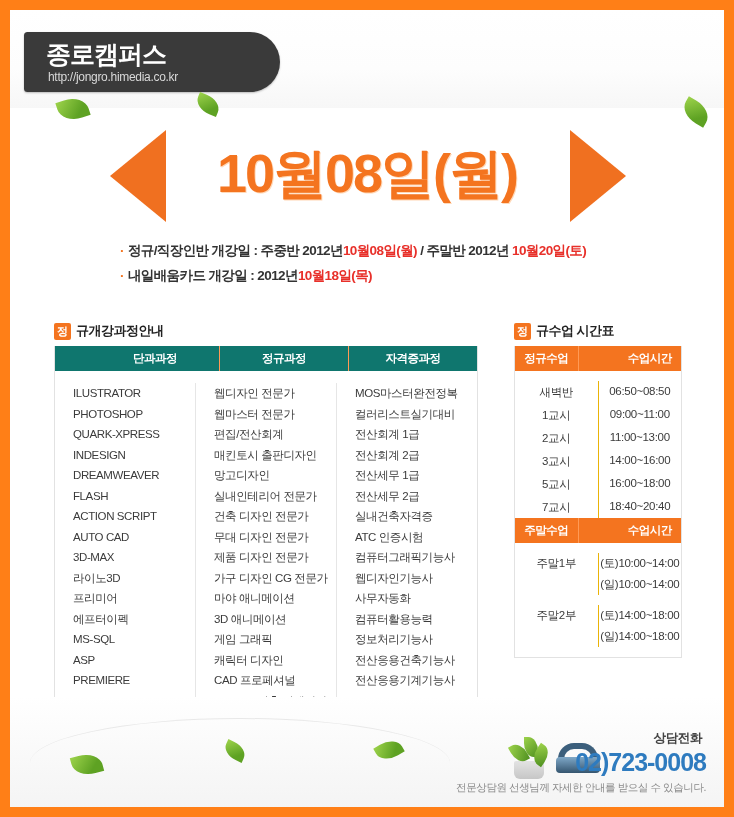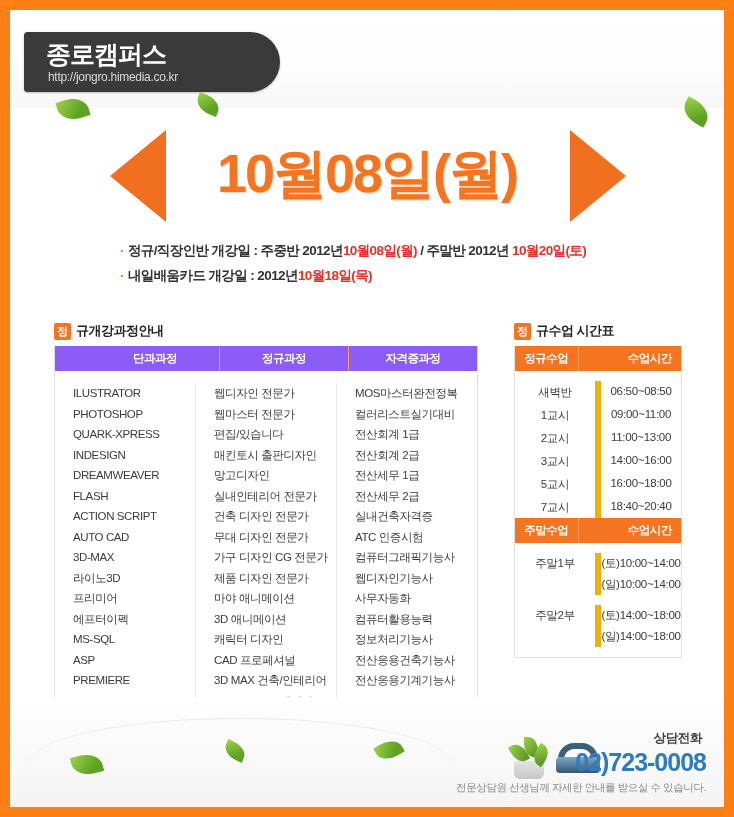--- a/index.html
+++ b/index.html
@@ -71,21 +71,21 @@
     width:17px;height:17px;background:#f4741f;color:#fff;
     font-size:11px;font-weight:bold;line-height:17px;text-align:center;
     border-radius:2px;margin-right:5px;
   }
   .sec-text{font-size:13px;font-weight:bold;color:#222;letter-spacing:-0.5px;}
   
   .ltable{
     position:absolute;left:44px;top:336px;width:422px;
     border:1px solid #e2e2e2;border-top:none;background:#fff;
   }
-  .ltable .thead{display:flex;background:#8b5cf6;padding-left:36px;}
+  .ltable .thead{display:flex;background:#0f766e;padding-left:36px;}
   .ltable .thead div{
     flex:1;color:#fff;font-size:11.5px;font-weight:bold;
     text-align:center;padding:5px 0;letter-spacing:-0.5px;
     border-right:1px solid #ff9a55;
   }
   .ltable .thead div:last-child{border-right:none;}
   .ltable .tbody{display:flex;padding:12px 0 14px 0;}
   .ltable .col{
     flex:1;border-right:1px solid #e6e6e6;
     padding-left:18px;box-sizing:border-box;
@@ -103,21 +103,21 @@
   .rtable .thead div{
     flex:1;color:#fff;font-size:11.5px;font-weight:bold;text-align:center;
     padding:5px 0;letter-spacing:-0.5px;border-right:1px solid #ff9a55;
   }
   .rtable .thead div:last-child{border-right:none;}
   .rrow{display:flex;}
   .rrow .c1,.rrow .c2{
     flex:1;font-size:11.5px;color:#3b3b3b;text-align:center;
     padding:4px 0;letter-spacing:-0.3px;white-space:nowrap;
   }
-  .rrow .c1{border-right:6px solid #eab308;}
+  .rrow .c1{border-right:1px solid #eab308;}
   .rtable .body{padding:10px 0 10px 0;}
   .rtable.weekend .rrow .c1,.rtable.weekend .rrow .c2{padding:3px 0;}
   .gap{height:10px;}
   
   .footer{
     position:absolute;left:0;bottom:0;width:714px;height:110px;
     background:linear-gradient(to bottom,#ffffff 0%,#f4f4f4 100%);
   }
   .swoosh{
     position:absolute;left:20px;bottom:44px;width:420px;height:44px;
@@ -228,30 +228,31 @@
         <div>에프터이펙</div>
         <div>MS-SQL</div>
         <div>ASP</div>
         <div>PREMIERE</div>
         <div>AFTER EFFECT</div>
         <div>C/C++</div>
       </div>
       <div class="col">
         <div>웹디자인 전문가</div>
         <div>웹마스터 전문가</div>
-        <div>편집/있습니다</div>
+        <div>편집/전산회계</div>
         <div>매킨토시 출판디자인</div>
         <div>망고디자인</div>
         <div>실내인테리어 전문가</div>
         <div>건축 디자인 전문가</div>
         <div>무대 디자인 전문가</div>
+        <div>제품 디자인 전문가</div>
         <div>가구 디자인 CG 전문가</div>
-        <div>제품 디자인 전문가</div>
         <div>마야 애니메이션</div>
         <div>3D 애니메이션</div>
+        <div>게임 그래픽</div>
         <div>캐릭터 디자인</div>
         <div>CAD 프로페셔널</div>
         <div>3D MAX 건축/인테리어</div>
         <div>3D MAX 프로페셔널</div>
         <div>영상편집 전문가</div>
       </div>
       <div class="col">
         <div>MOS마스터완전정복</div>
         <div>컬러리스트실기대비</div>
         <div>전산회계 1급</div>

